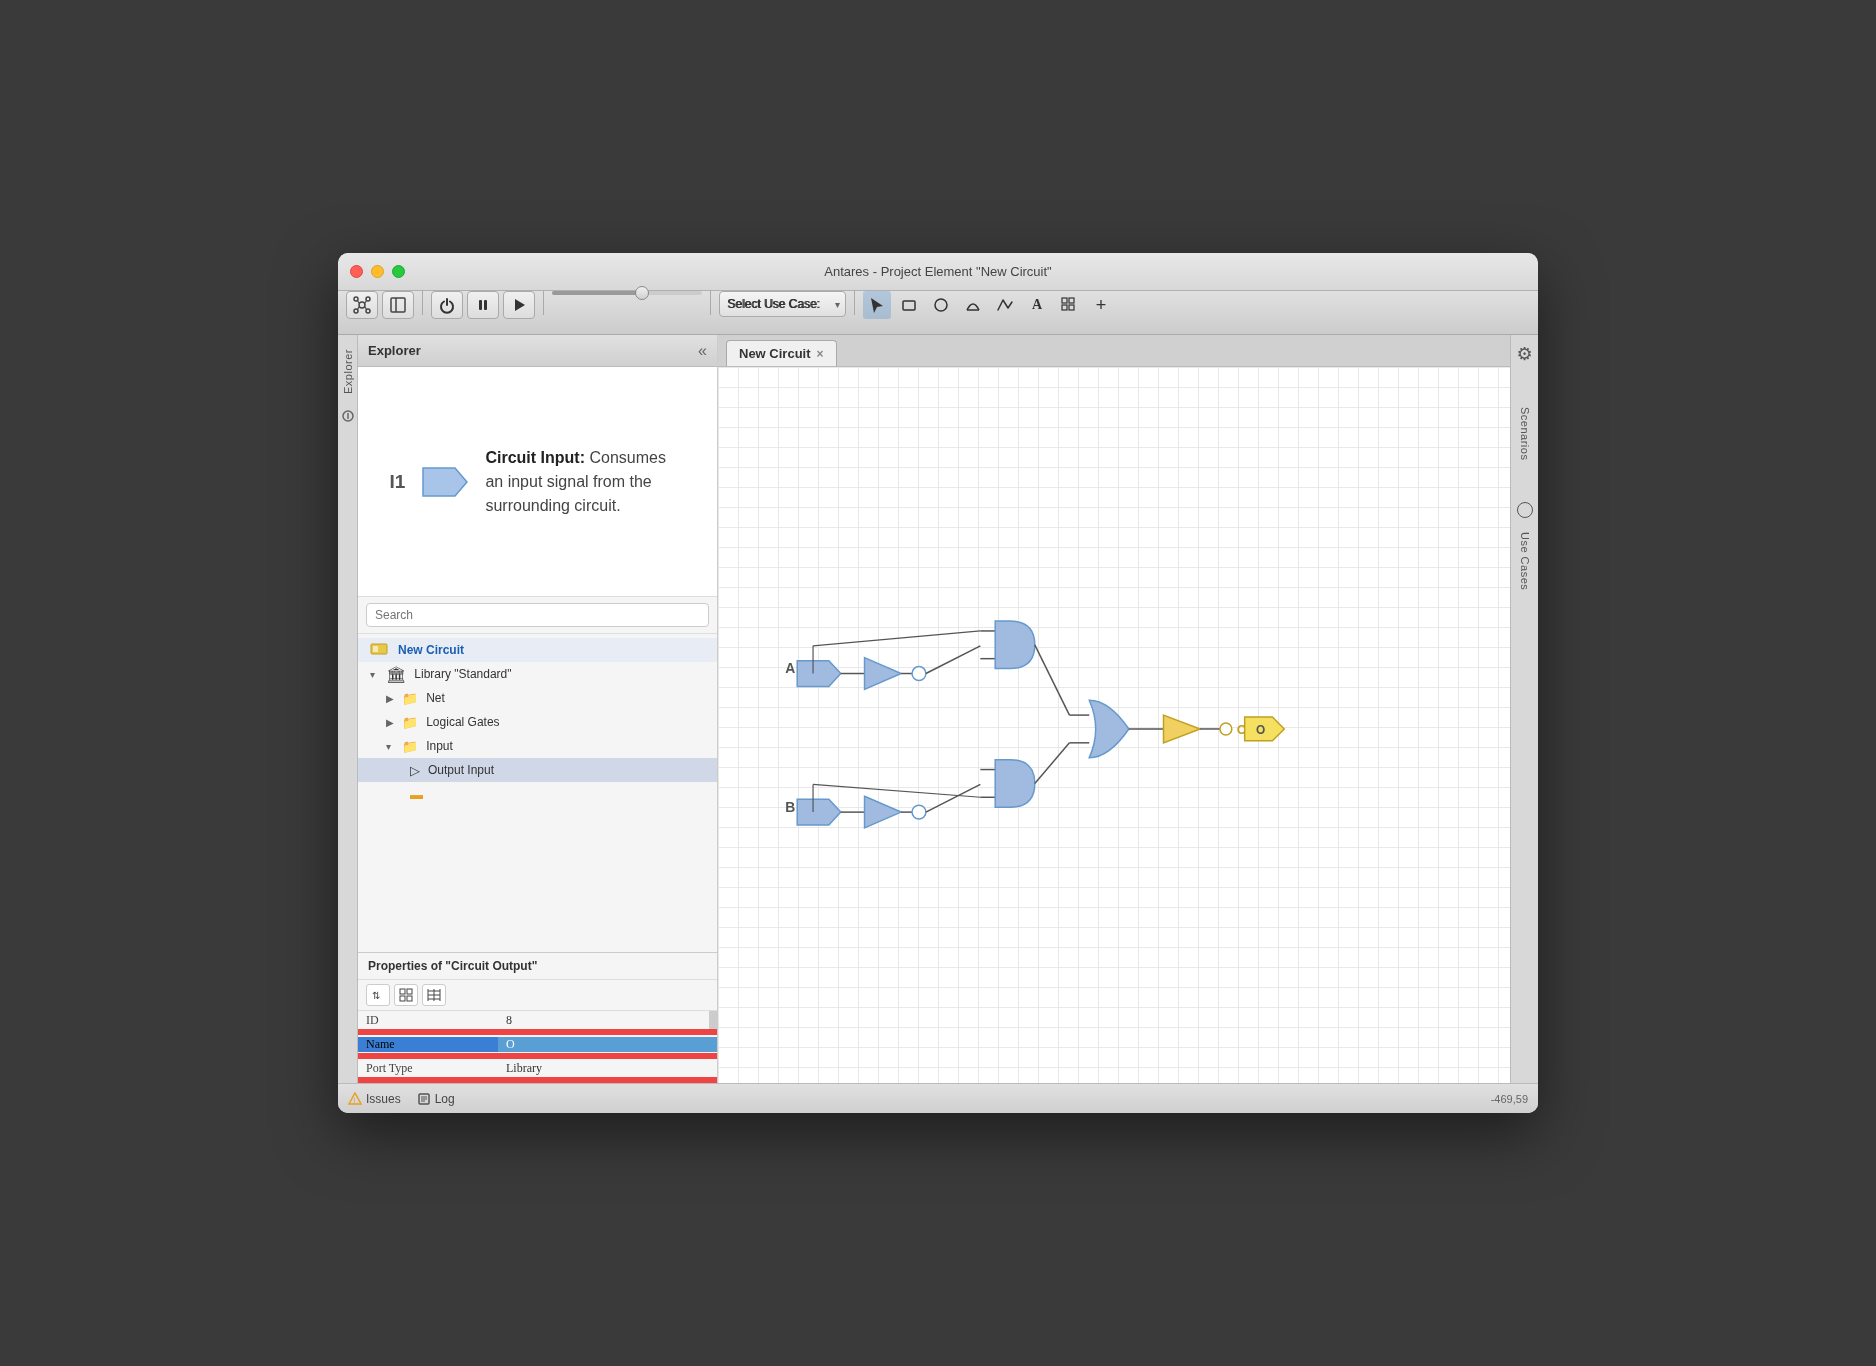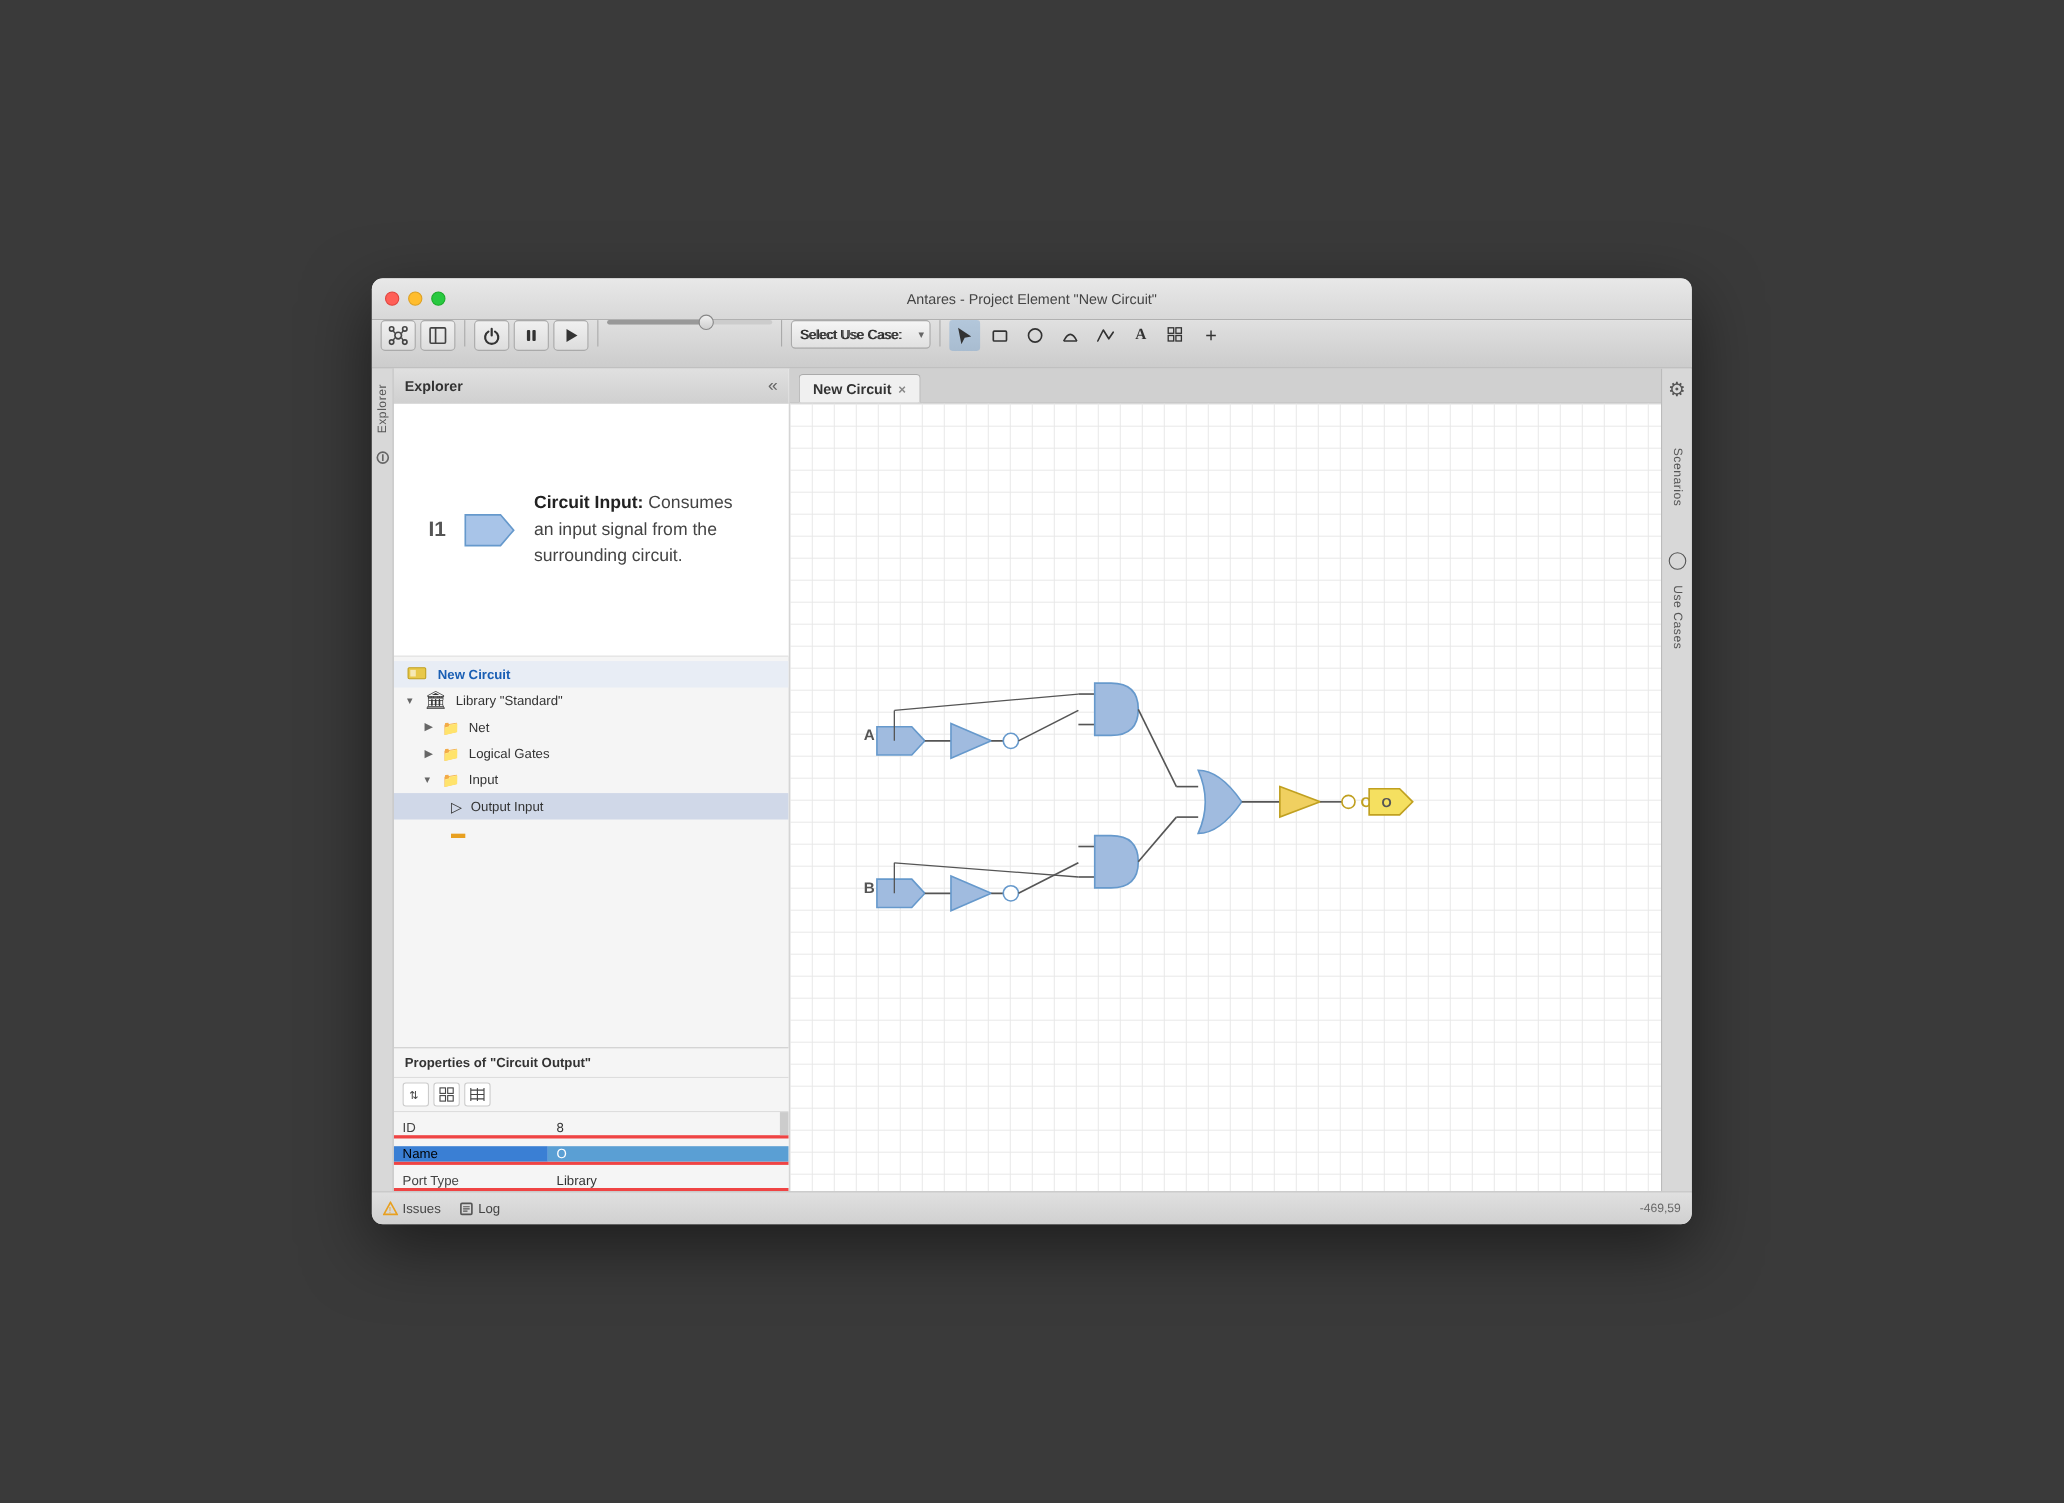--- a/index.html
+++ b/index.html
@@ -300,22 +300,23 @@
       background: white;
       cursor: pointer;
       display: flex;
       align-items: center;
       justify-content: center;
       font-size: 11px;
     }
     .prop-row {
       display: flex;
       height: 24px;
-      align-items: flex-end;
-      border-bottom: 3px solid #ef4444;
+      align-items: center;
+      border-bottom: 6px solid #ef4444;
+      font-family: Liberation Serif, serif;
     }
     .prop-label {
       width: 140px;
       padding: 0 8px;
       font-size: 12px;
       color: #444;
     }
     .prop-value {
       flex: 1;
       padding: 0 8px;
@@ -571,20 +572,23 @@
               <polygon points="2,2 34,2 46,16 34,30 2,30" fill="#a8c4e8" stroke="#6699cc" stroke-width="1.5"></polygon>
             </svg>
           </div>
           <div class="component-description">
             <strong>Circuit Input:</strong>
             <span>Consumes an input signal from the surrounding circuit.</span>
           </div>
         </div>
       </div>
 
+      <div class="search-container">
+        <input type="text" class="search-input" placeholder="Search" style="">
+      </div>
 
       <div class="tree-view">
 
         <div class="tree-item highlighted" style="padding-left:12px">
           <svg width="20" height="14" viewBox="0 0 20 14" style="margin-right:4px">
             <rect x="1" y="1" width="16" height="10" rx="1" fill="#e8c84a" stroke="#c0a020" stroke-width="1"></rect>
             <rect x="3" y="3" width="5" height="6" rx="0" fill="white" opacity="0.6"></rect>
           </svg>
           <span>New Circuit</span>
         </div>

